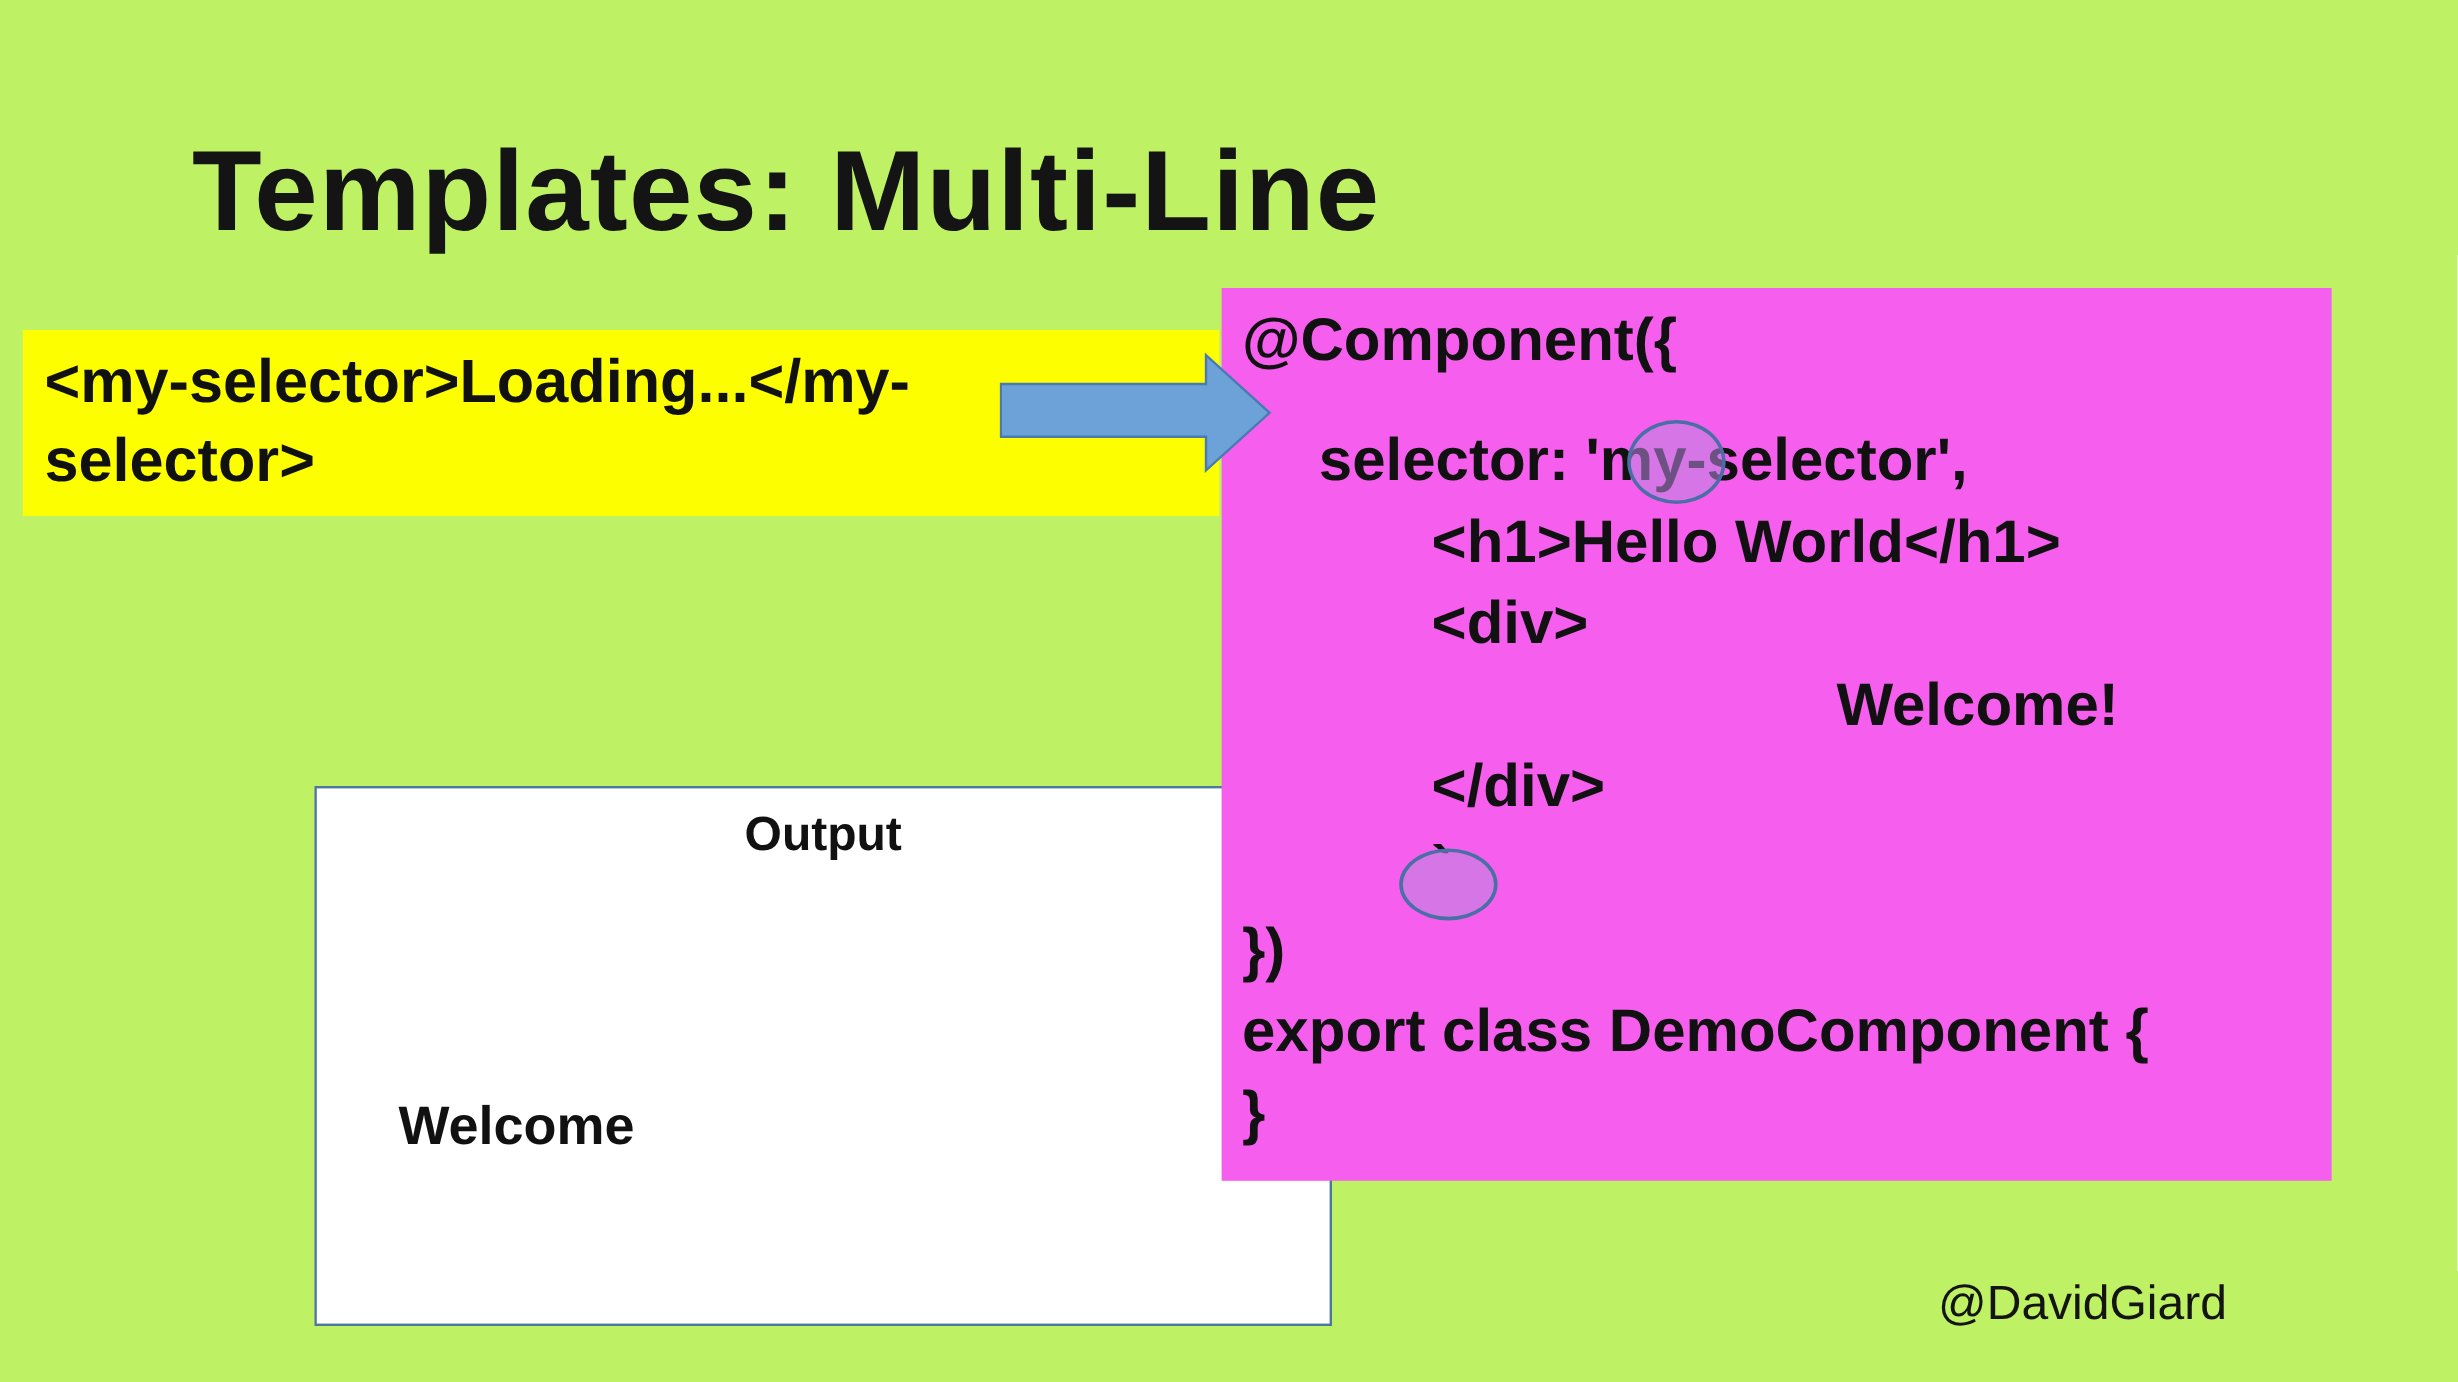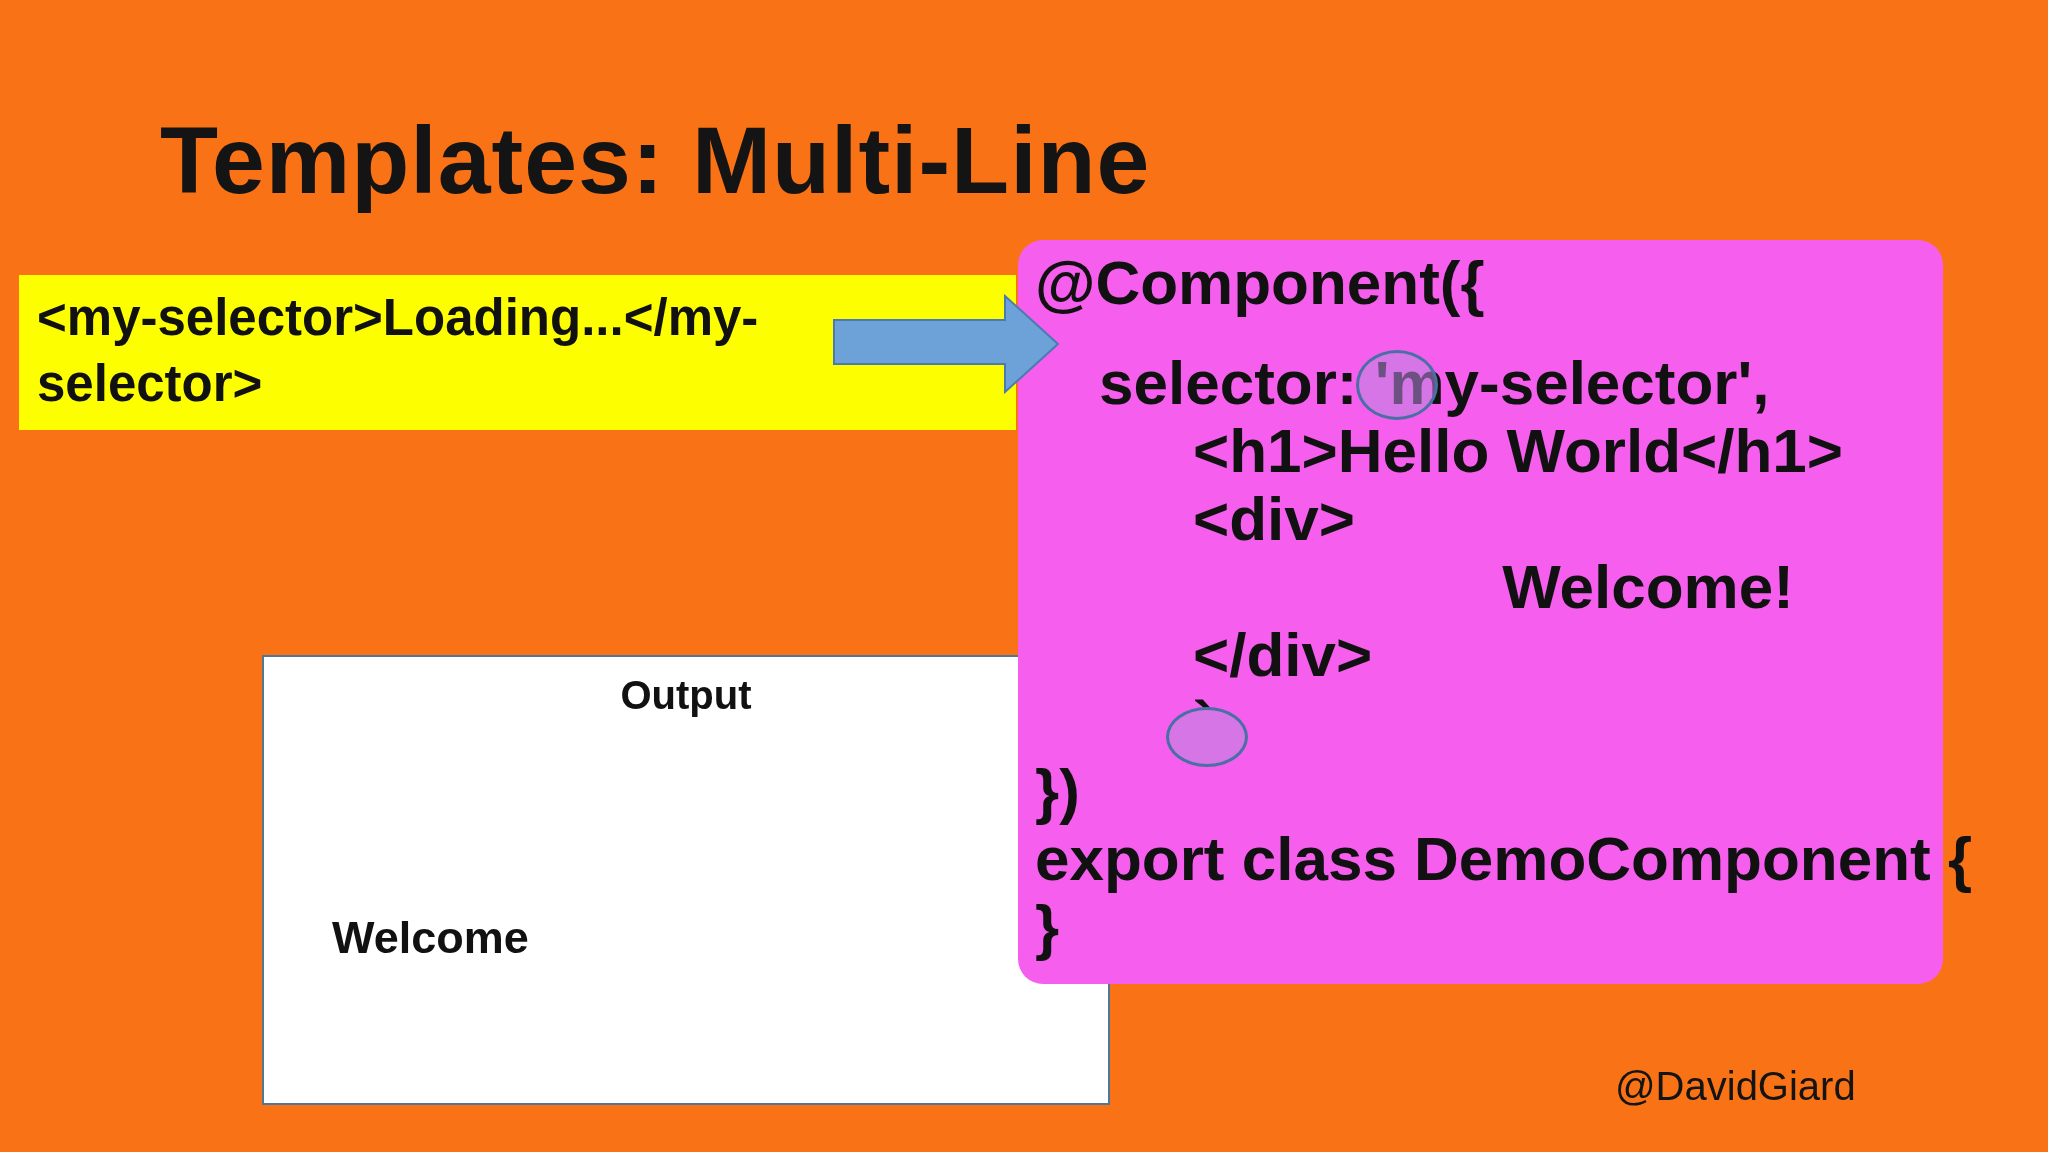--- a/index.html
+++ b/index.html
@@ -1,18 +1,18 @@
 <!DOCTYPE html>
 <html><head>
 <meta charset="utf-8">
 <style>
   html,body { margin:0; padding:0; background:#ffffff; }
   .slide {
     position:relative; width:2048px; height:1152px; overflow:hidden;
-    background:#f97316; color:#111;
+    background:#bef264; color:#111;
     font-family:"Liberation Sans", sans-serif;
   }
 
   .title {
     position:absolute; left:160px; top:108px;
     font-size:95px; font-weight:700; letter-spacing:1px;
     line-height:1.1; white-space:nowrap; color:#141414;
   }
 
   
@@ -23,21 +23,21 @@
   }
   .yellow-block .code-line { white-space:pre; }
 
   
   .arrow-svg { position:absolute; left:833px; top:293px; z-index:6; }
 
   
   .pink-block {
     position:absolute; left:1018px; top:240px; width:925px; height:744px;
     background:#f65fee; box-sizing:border-box; padding:9px 0 0 17px;
-    font-size:62px; font-weight:600; line-height:68px; z-index:3;border-radius:25px;
+    font-size:50px; font-weight:600; line-height:68px; z-index:3;
   }
   .pink-block .code-line { white-space:pre; }
   .ind0 { padding-left:0; }
   .ind1 { padding-left:64px;margin-top:32px; }
   .ind2 { padding-left:158px; }
   .ind3 { padding-left:318px;text-align:center; }
 
   
   .bt-circle {
     position:absolute; border:3px solid #4a6fa5; border-radius:50%;

